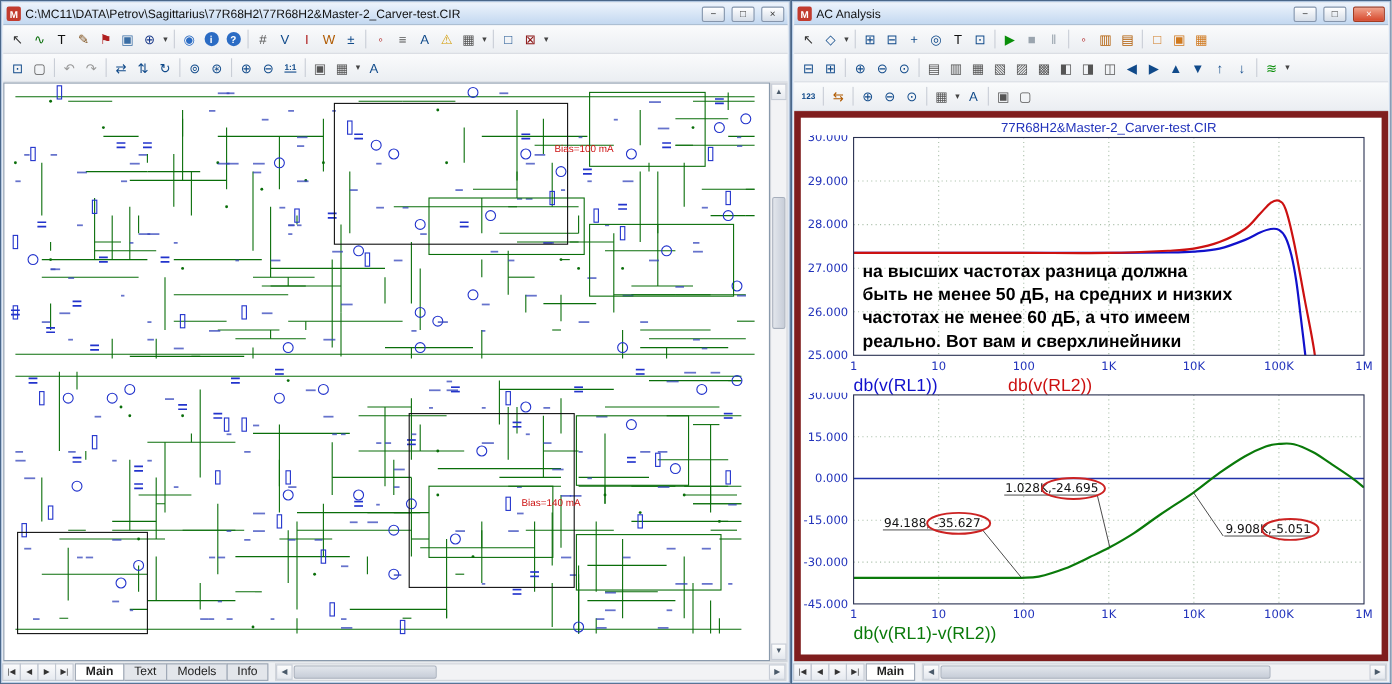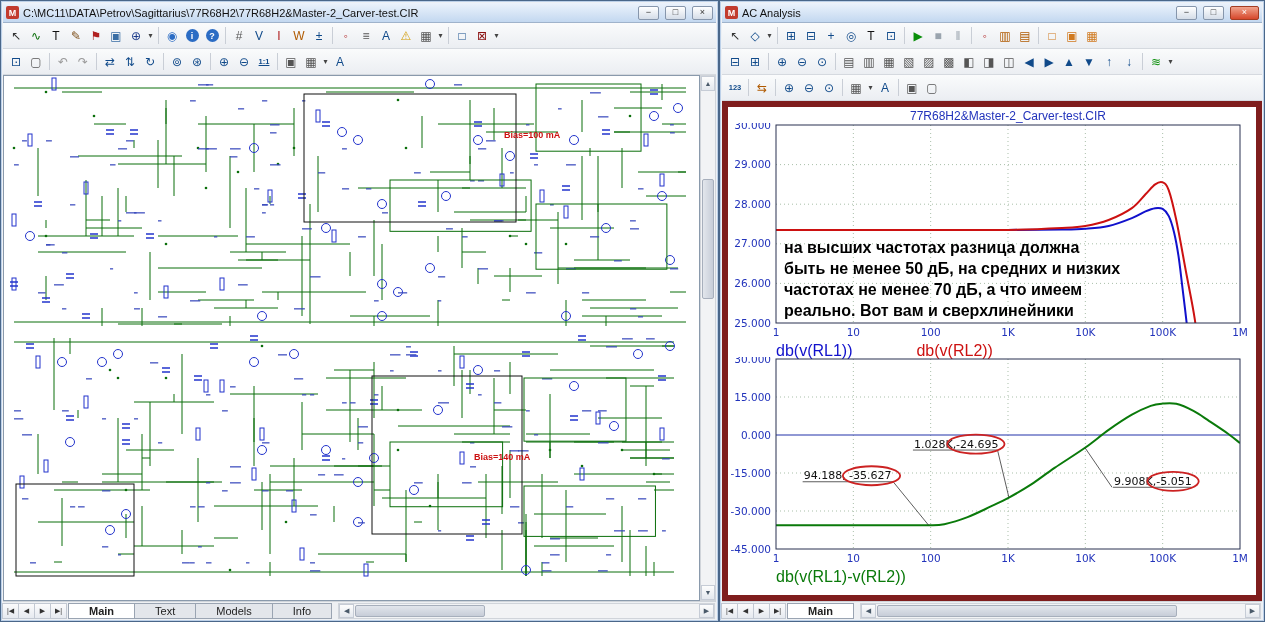--- a/index.html
+++ b/index.html
@@ -15,31 +15,31 @@
   .winbtn{width:21px;height:14px;display:flex;align-items:center;justify-content:center;font-size:9px;line-height:1;border:1px solid #8696ac;border-radius:2px;background:linear-gradient(#ffffff,#d5dde8);color:#333;margin-left:2px;cursor:default}
   .winbtn.close-red{width:29px;background:linear-gradient(#f0a38c,#d6482c);color:#fff;border-color:#a33c22}
   .toolbar{height:26px;flex:0 0 26px;display:flex;align-items:center;padding:0 3px;background:linear-gradient(#fafbfc,#ebeef2);border-bottom:1px solid #d5d9df}
   .tbtn{min-width:20px;height:20px;display:flex;align-items:center;justify-content:center;font-size:12px;border:1px solid transparent;border-radius:2px}
   .tbtn.narrow{min-width:9px;font-size:8px}
   .tbtn .badge{width:13px;height:13px;border-radius:50%;display:flex;align-items:center;justify-content:center;font-size:9px;font-weight:bold;color:#fff}
   .tbtn .small{font-size:7.5px;font-weight:bold;letter-spacing:0}
   .sep{width:1px;height:17px;background:#c9ced6;margin:0 3px}
   .workarea{flex:1;display:flex;min-height:0}
   .schematic{flex:1;position:relative;background:#fff;border:1px solid #8a9aac;overflow:hidden}
-  .bias{position:absolute;color:#cc1111;font-size:9px;font-weight:bold;white-space:nowrap}
+  .bias{position:absolute;color:#cc1111;font-size:9px;font-weight:normal;white-space:nowrap}
   .vscroll{width:16px;flex:0 0 16px;display:flex;flex-direction:column;background:#f2f3f5;border:1px solid #d0d4da}
   .vtrack{flex:1;position:relative}
   .vthumb{position:absolute;left:1px;right:1px;background:linear-gradient(90deg,#e2e6ec,#c7cdd8);border:1px solid #a7afbc;border-radius:2px}
   .scroll-arrow{height:15px;display:flex;align-items:center;justify-content:center;font-size:7px;color:#4a5a6a;background:linear-gradient(#fdfdfd,#e4e8ee);border:1px solid #c6ccd6}
   .scroll-arrow.h{height:14px;width:15px;flex:0 0 15px}
   .tabbar{height:18px;flex:0 0 18px;display:flex;align-items:center;background:#eef0f3;border-top:1px solid #cfd4da;font-size:11px}
   .navgroup{display:flex}
   .navbtn{width:17px;height:16px;font-size:7px;display:flex;align-items:center;justify-content:center;color:#333;background:linear-gradient(#fbfbfc,#e6eaf0);border:1px solid #c2c8d2;margin-left:-1px}
   .tabs{display:flex;margin-left:2px}
-  .tab{height:16px;padding:0 20px;display:flex;align-items:center;border:1px solid #9aa4b2;background:#e3e6eb;margin-left:-1px;color:#222}
+  .tab{height:16px;padding:0 9px;display:flex;align-items:center;border:1px solid #9aa4b2;background:#e3e6eb;margin-left:-1px;color:#222}
   .tab.active{background:#fff;font-weight:bold;position:relative;z-index:1}
   .hscroll{flex:1;display:flex;align-items:center;height:16px;background:#f2f3f5;border:1px solid #d0d4da;margin-left:6px;margin-right:1px}
   .htrack{flex:1;position:relative;height:14px}
   .hthumb{position:absolute;top:1px;bottom:1px;left:1px;background:linear-gradient(#e2e6ec,#c7cdd8);border:1px solid #a7afbc;border-radius:2px}
   .plotarea{flex:1;position:relative;background:#fff;border:6px solid #7f1d1d;overflow:hidden}
   .plot-title{position:absolute;top:2px;left:48px;width:464px;text-align:center;color:#2233bb;font-size:12px}
   #chart1{position:absolute;top:16px;left:0}
   #chart2{position:absolute;top:250px;left:0}
   .legend{position:absolute;left:48px;font-size:16px;white-space:nowrap}
   #legend1{top:235px}
@@ -1074,21 +1074,21 @@
           <ellipse cx="247.8774675336492" cy="87.06066666666666" rx="28.650000000000002" ry="9.5" fill="none" stroke="#cc2222" stroke-width="1.8"></ellipse>
           <text x="386.02291717200046" y="127.79586666666667" font-size="11" fill="#111">9.908K,-5.051</text>
           <line x1="385.02291717200046" y1="130.29586666666665" x2="463.72291717200045" y2="130.29586666666665" stroke="#333" stroke-width="0.8"></line>
           <line x1="384.02291717200046" y1="130.29586666666665" x2="357.02291717200046" y2="90.79586666666667" stroke="#333" stroke-width="0.8"></line>
           <ellipse cx="445.02291717200046" cy="124.29586666666667" rx="25.700000000000003" ry="9.5" fill="none" stroke="#cc2222" stroke-width="1.8"></ellipse>
         </svg>
       <div class="legend" id="legend2"><span style="color: rgb(10, 122, 10);">db(v(RL1)-v(RL2))</span></div>
       <div class="annotation">
           <div>на высших частотах разница должна</div>
           <div>быть не менее 50 дБ, на средних и низких</div>
-          <div>частотах не менее 70 дБ, а что имеем</div>
+          <div>частотах не менее 60 дБ, а что имеем</div>
           <div>реально. Вот вам и сверхлинейники</div>
         </div>
     </div>
     <div class="tabbar">
       <div class="navgroup">
           <div class="navbtn">|◀</div>
           <div class="navbtn">◀</div>
           <div class="navbtn">▶</div>
           <div class="navbtn">▶|</div>
         </div>

